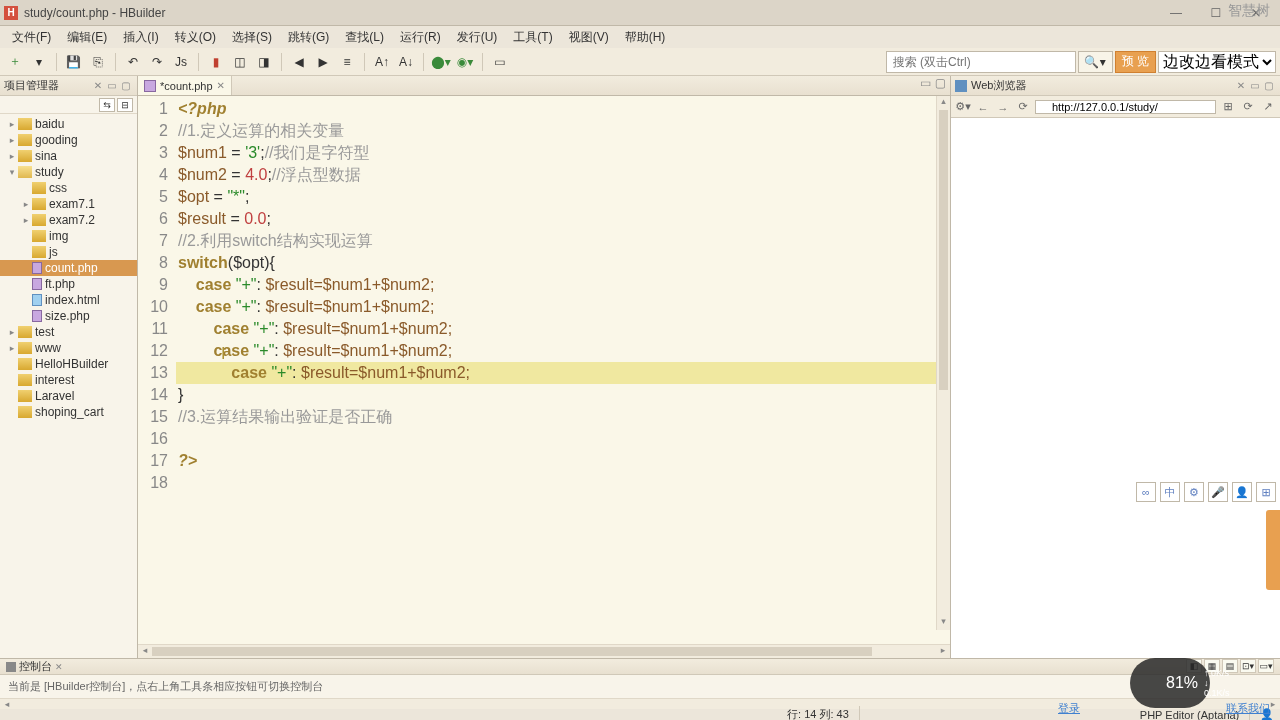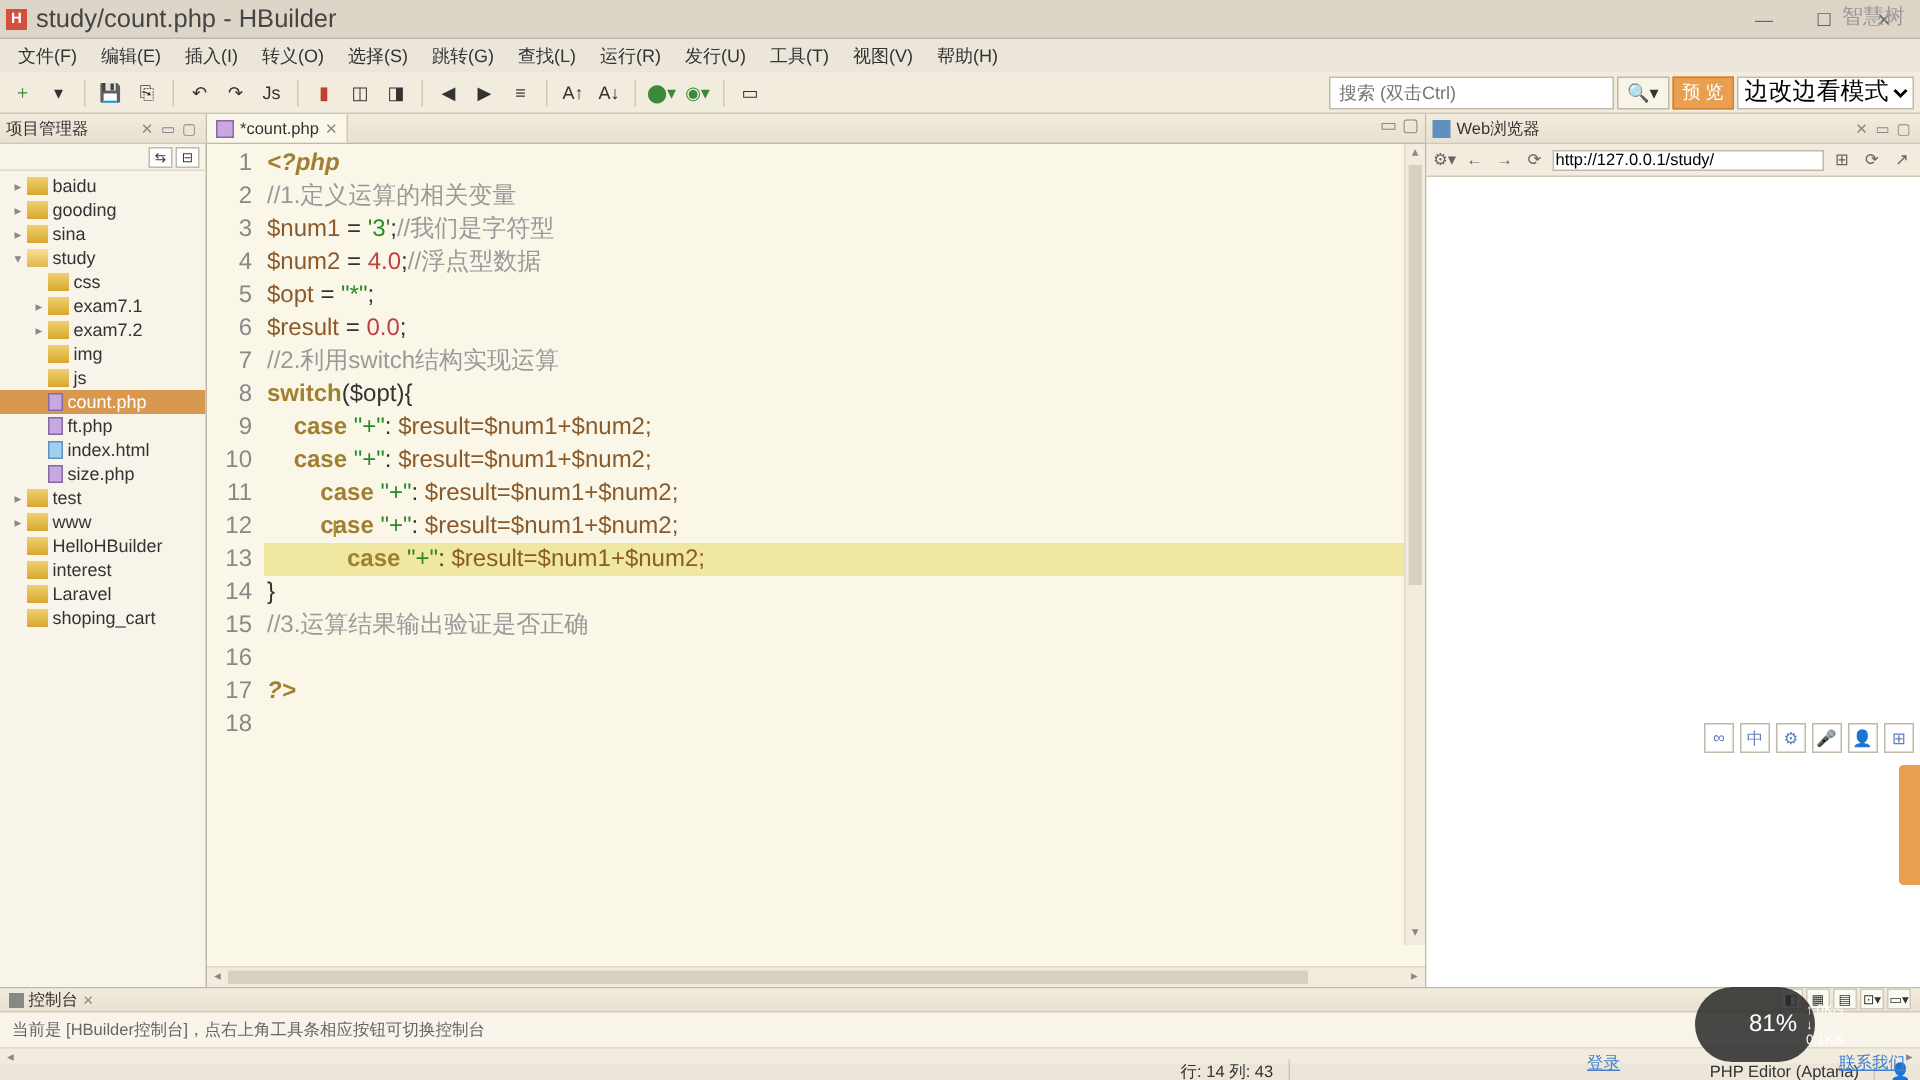--- a/index.html
+++ b/index.html
@@ -1,19 +1,19 @@
 <!DOCTYPE html>
 <html><head>
 <meta charset="utf-8">
 <style>
 * { margin: 0; padding: 0; box-sizing: border-box; font-family: "Microsoft YaHei", Tahoma, sans-serif; }
 body { background: #f4f0e8; font-size: 12px; color: #333; overflow: hidden; }
 .titlebar { height: 26px; background: #dcd5c8; display: flex; align-items: center; padding: 0 4px; border-bottom: 1px solid #c0b8a8; }
 .titlebar .icon { width: 14px; height: 14px; background: #d4503e; color: #fff; display: flex; align-items: center; justify-content: center; font-size: 10px; font-weight: bold; margin-right: 6px; }
-.titlebar .title { flex: 1; font-size: 17px; color: #444; }
+.titlebar .title { flex: 1; font-size: 12px; color: #444; }
 .titlebar .winbtn { width: 40px; height: 24px; display: flex; align-items: center; justify-content: center; color: #666; cursor: pointer; }
 .watermark { position: absolute; right: 10px; top: 2px; color: #999; font-size: 14px; }
 .menubar { height: 22px; background: #ece6da; display: flex; padding: 0 4px; font-size: 12px; align-items: center; }
 .menubar .menu { padding: 2px 8px; cursor: pointer; }
 .toolbar { height: 28px; background: #f2ecde; border-bottom: 1px solid #d0c8b8; display: flex; align-items: center; padding: 0 4px; gap: 2px; }
 .toolbar .tbtn { width: 22px; height: 22px; display: flex; align-items: center; justify-content: center; cursor: pointer; border: 1px solid transparent; }
 .toolbar .sep { width: 1px; height: 18px; background: #d0c8b8; margin: 0 4px; }
 .toolbar .search { margin-left: auto; display: flex; align-items: center; gap: 2px; }
 .toolbar .search input { border: 1px solid #c0b8a8; background: #fff; height: 22px; width: 190px; padding: 0 6px; font-size: 12px; }
 .toolbar .sbtn { height: 22px; padding: 0 6px; border: 1px solid #c0b8a8; background: #f8f4e8; display: flex; align-items: center; cursor: pointer; }
@@ -58,21 +58,21 @@
 .sb-v { position: absolute; right: 0; top: 0; bottom: 14px; width: 14px; background: #f2ecde; border-left: 1px solid #e0d8c8; }
 .sb-v .thumb { position: absolute; left: 2px; right: 2px; top: 14px; height: 280px; background: #d8d0c0; }
 .sb-v .arr { position: absolute; left: 0; right: 0; height: 14px; text-align: center; font-size: 9px; color: #888; }
 .sb-h { height: 14px; background: #f2ecde; border-top: 1px solid #e0d8c8; display: flex; }
 .sb-h .arr { width: 14px; text-align: center; font-size: 9px; color: #888; }
 .sb-h .track { flex: 1; position: relative; }
 .sb-h .thumb { position: absolute; top: 2px; bottom: 2px; left: 0; width: 720px; background: #d8d0c0; }
 .browser-panel { width: 330px; border-left: 1px solid #c0b8a8; display: flex; flex-direction: column; background: #fff; }
 .browser-panel .addr { height: 22px; background: #f2ecde; border-bottom: 1px solid #d0c8b8; display: flex; align-items: center; padding: 0 4px; gap: 4px; }
 .browser-panel .addr .bbtn { width: 16px; height: 16px; display: flex; align-items: center; justify-content: center; cursor: pointer; color: #666; font-size: 11px; }
-.browser-panel .addr input { flex: 1; border: 1px solid #c0b8a8; height: 14px; font-size: 11px; padding: 0 1px; }
+.browser-panel .addr input { flex: 1; border: 1px solid #c0b8a8; height: 14px; font-size: 11px; padding: 0 16px; }
 .browser-panel .content { flex: 1; background: #fff; }
 .side-qab { position: absolute; right: 0; top: 478px; display: flex; gap: 4px; padding: 4px; }
 .side-qab .qb { width: 20px; height: 20px; border: 1px solid #c0b8a8; background: #fff; display: flex; align-items: center; justify-content: center; font-size: 11px; color: #6080c0; cursor: pointer; }
 .side-handle { position: absolute; right: 0; top: 510px; width: 14px; height: 80px; background: #e8a050; border-radius: 3px 0 0 3px; }
 .console-panel { height: 44px; border-top: 1px solid #c0b8a8; display: flex; flex-direction: column; background: #f8f4ea; }
 .console-panel .ctabs { height: 18px; display: flex; background: linear-gradient(#f2ecde,#e8e0d0); border-bottom: 1px solid #d0c8b8; }
 .console-panel .ctab { display: flex; align-items: center; padding: 0 6px; font-size: 11px; gap: 3px; cursor: pointer; }
 .console-panel .ctext { flex: 1; padding: 4px 8px; font-size: 11px; color: #666; }
 .console-panel .ctools { position: absolute; right: 6px; display: flex; gap: 2px; }
 .console-panel .ctools .cb { width: 16px; height: 14px; border: 1px solid #d0c8b8; background: #fafaf0; cursor: pointer; font-size: 9px; display: flex; align-items: center; justify-content: center; }

